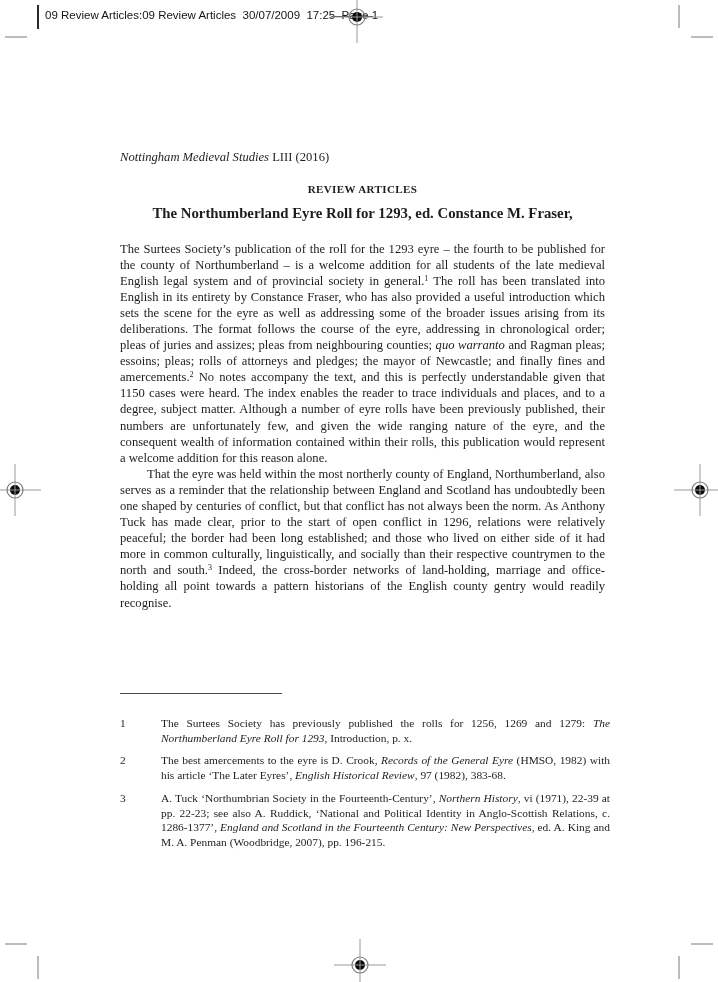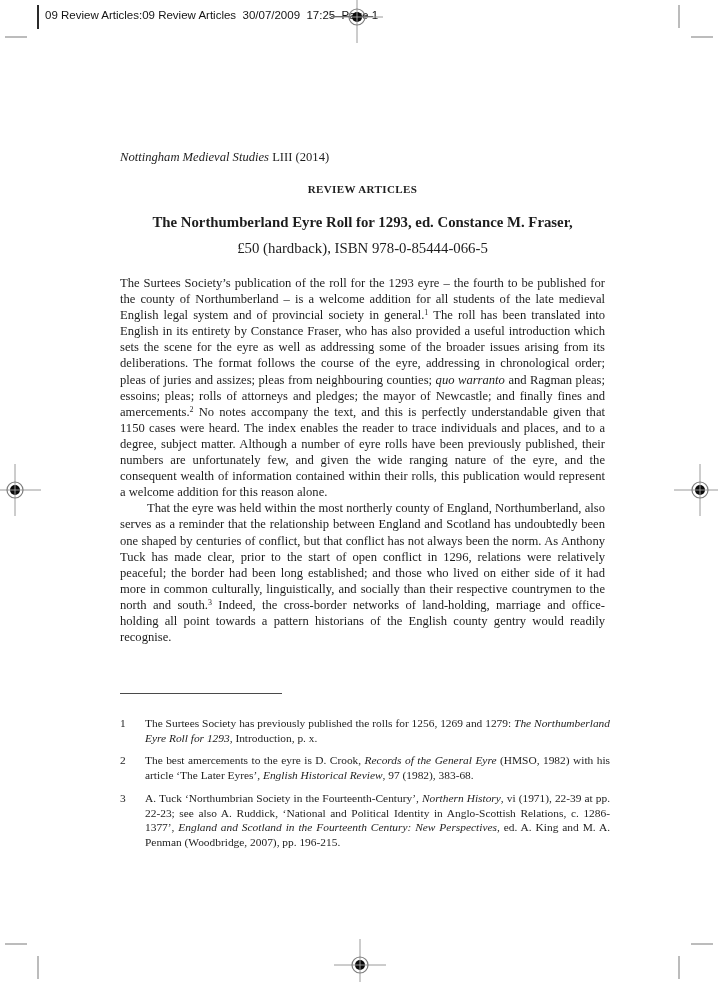--- a/index.html
+++ b/index.html
@@ -43,21 +43,21 @@
   .journal-line { font-size: 12.6px; }
   .journal-line .it { font-style: italic; text-align: right; }
   .section-title {
     margin-top: 18px;
     text-align: center;
     font-weight: bold;
     font-size: 11px;
     letter-spacing: 0.4px;
   }
   .book-heading {
-    margin-top: 15px;
+    margin-top: 6px;
     text-align: center;
     font-size: 14.8px;
     line-height: 25.5px;
   }
   .book-heading .hl-bold { font-weight: bold; }
   .para {
     margin: 0;
     font-size: 12.6px;
     line-height: 16.1px;
     text-align: justify;
@@ -76,21 +76,21 @@
     border-top: 1.4px solid #4a4a4a;
     margin: 0 0 22px 0;
   }
   .footnote {
     display: flex;
     font-size: 11.4px;
     line-height: 14.7px;
     margin-bottom: 8px;
   }
   .fn-num { width: 25px; flex: 0 0 25px; }
-  .fn-text { flex: 1; text-align: justify; }
+  .fn-text { flex: 1; text-align: justify; margin-left: 16px; }
 </style>
 </head>
 <body>
 
 <div class="canvas">
 
   <div class="slug-bar"></div>
   <div class="slug-text">09 Review Articles:09 Review Articles  30/07/2009  17:25  Page 1</div>
   <div class="slug-strike"></div>
 
@@ -130,28 +130,27 @@
   <div class="crop crop-h" style="left:5px; top:36px;"></div>
   <div class="crop crop-v" style="left:678px; top:5px;"></div>
   <div class="crop crop-h" style="left:691px; top:36px;"></div>
   <div class="crop crop-h" style="left:5px; top:943px;"></div>
   <div class="crop crop-v" style="left:37px; top:956px;"></div>
   <div class="crop crop-h" style="left:691px; top:943px;"></div>
   <div class="crop crop-v" style="left:678px; top:956px;"></div>
 
   <div class="content">
     <div class="journal-line">
-      <span class="it">Nottingham Medieval Studies</span><span> LIII (2014)</span>
+      <span class="it">Nottingham Medieval Studies</span><span> LIII (2016)</span>
     </div>
 
     <div class="section-title">REVIEW ARTICLES</div>
 
     <div class="book-heading">
       <div class="hl-bold">The Northumberland Eyre Roll for 1293, ed. Constance M. Fraser,</div>
-      <div>£50 (hardback), ISBN 978-0-85444-066-5</div>
     </div>
 
     <p class="para para-1"><span>The Surtees Society’s publication of the roll for the 1293 eyre – the fourth to be published for the county of Northumberland – is a welcome addition for all students of the late medieval English legal system and of provincial society in general.</span><sup>1</sup><span> The roll has been translated into English in its entirety by Constance Fraser, who has also provided a useful introduction which sets the scene for the eyre as well as addressing some of the broader issues arising from its deliberations. The format follows the course of the eyre, addressing in chronological order; pleas of juries and assizes; pleas from neighbouring counties; </span><span class="seg-italic">quo warranto</span><span> and Ragman pleas; essoins; pleas; rolls of attorneys and pledges; the mayor of Newcastle; and finally fines and amercements.</span><sup>2</sup><span>  No notes accompany the text, and this is perfectly understandable given that 1150 cases were heard. The index enables the reader to trace individuals and places, and to a degree, subject matter. Although a number of eyre rolls have been previously published, their numbers are unfortunately few, and given the wide ranging nature of the eyre, and the consequent wealth of information contained within their rolls, this publication would represent a welcome addition for this reason alone.</span></p>
     <p class="para para-2"><span>That the eyre was held within the most northerly county of England, Northumberland, also serves as a reminder that the relationship between England and Scotland has undoubtedly been one shaped by centuries of conflict, but that conflict has not always been the norm. As Anthony Tuck has made clear, prior to the start of open conflict in 1296, relations were relatively peaceful; the border had been long established; and those who lived on either side of it had more in common culturally, linguistically, and socially than their respective countrymen to the north and south.</span><sup>3</sup><span>  Indeed, the cross-border networks of land-holding, marriage and office-holding all point towards a pattern historians of the English county gentry would readily recognise.</span></p>
   </div>
 
   <div class="footnotes">
     <div class="fn-rule"></div>
 
     <div class="footnote">

